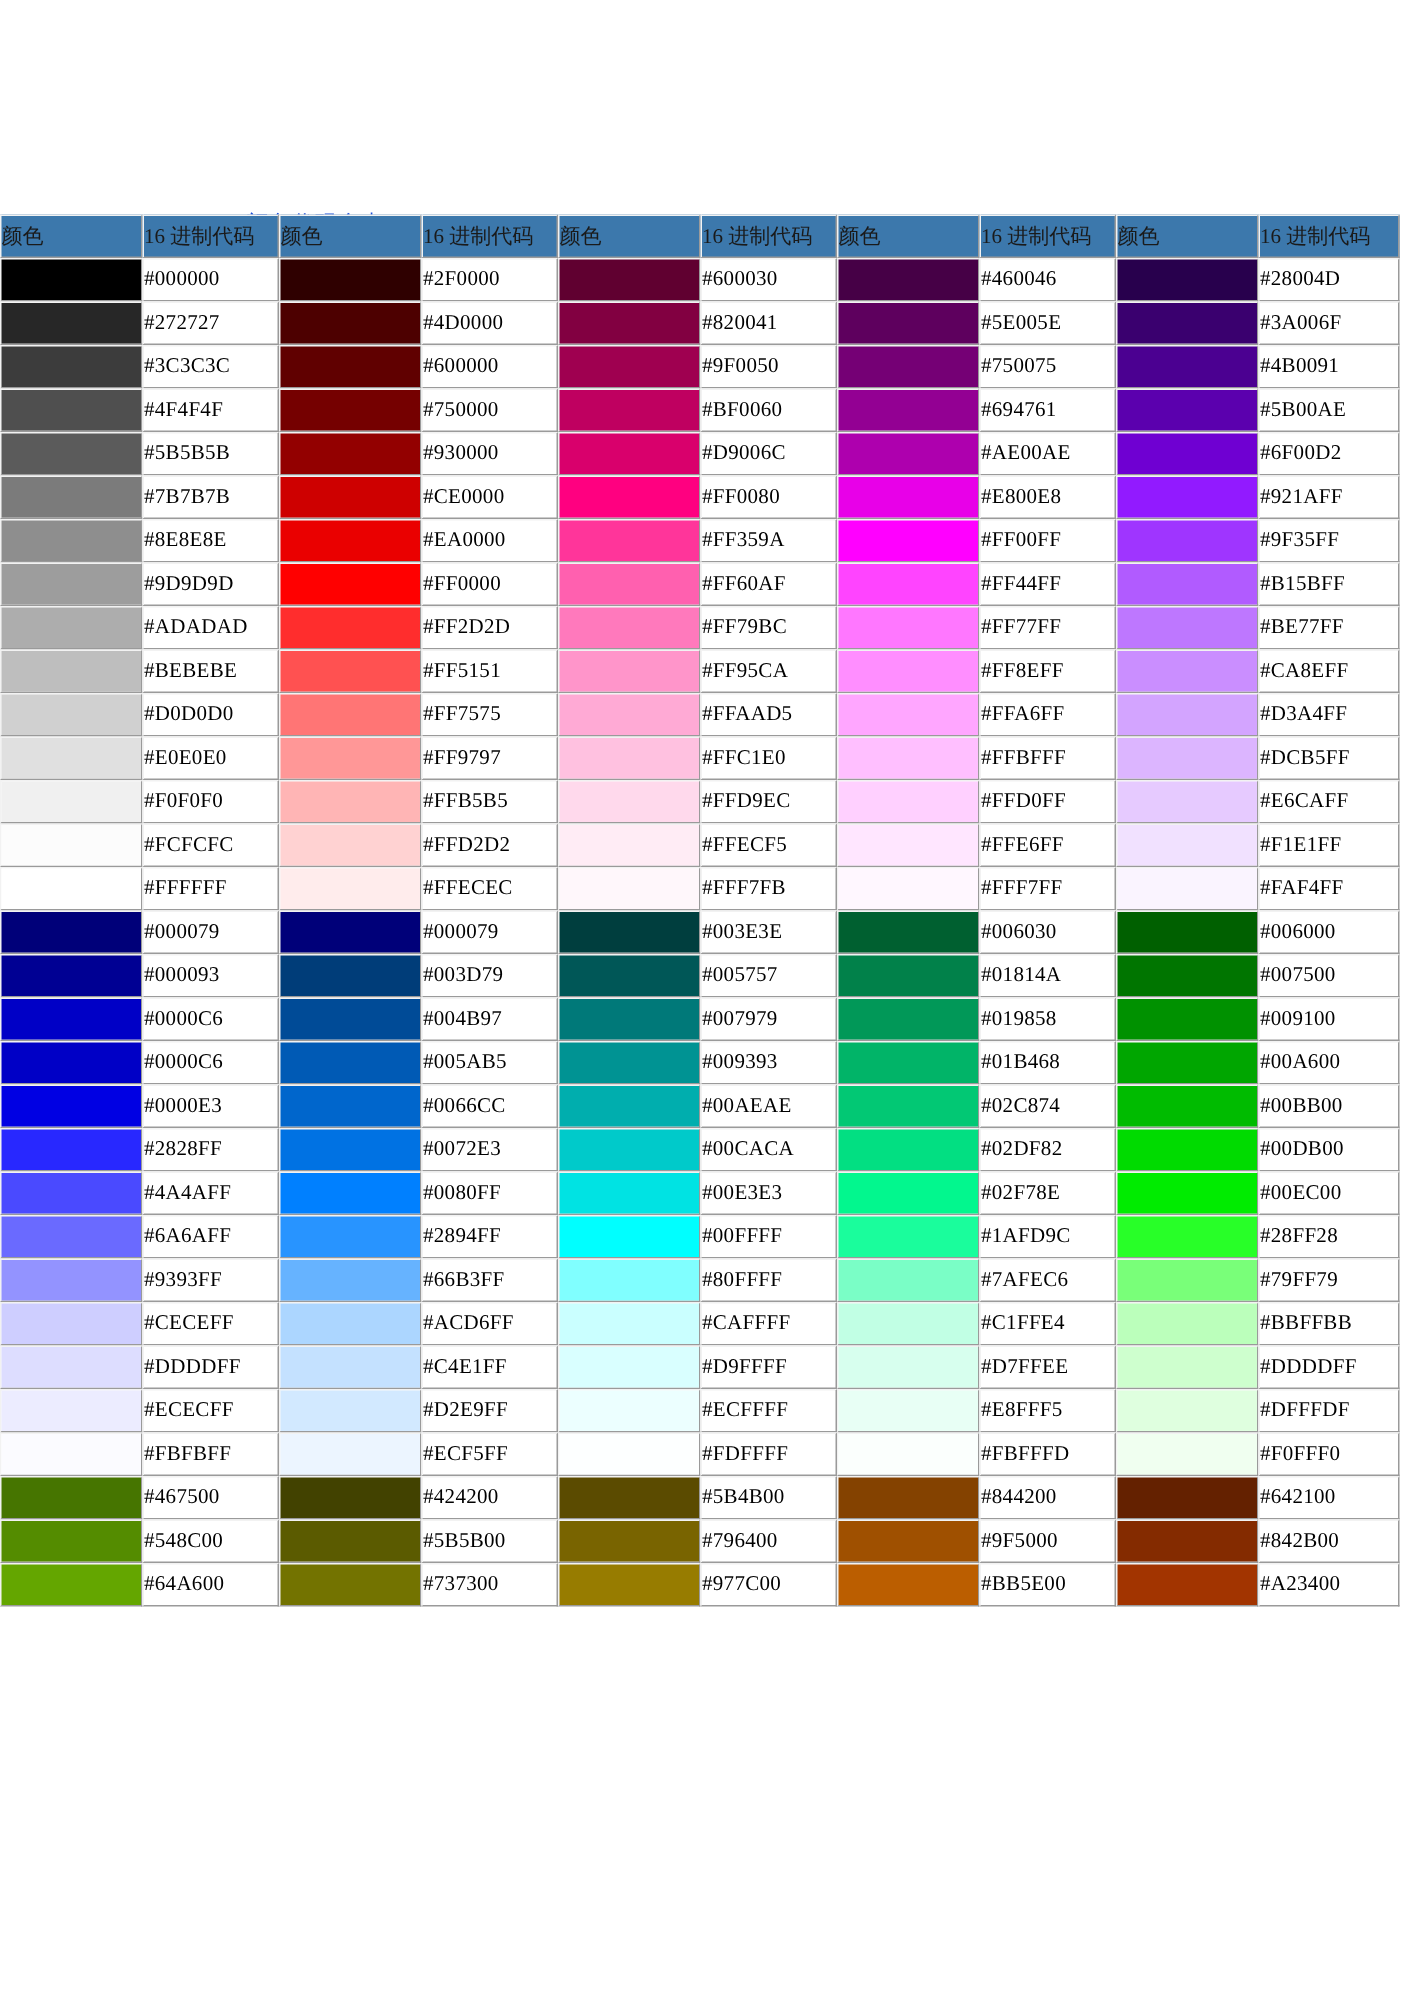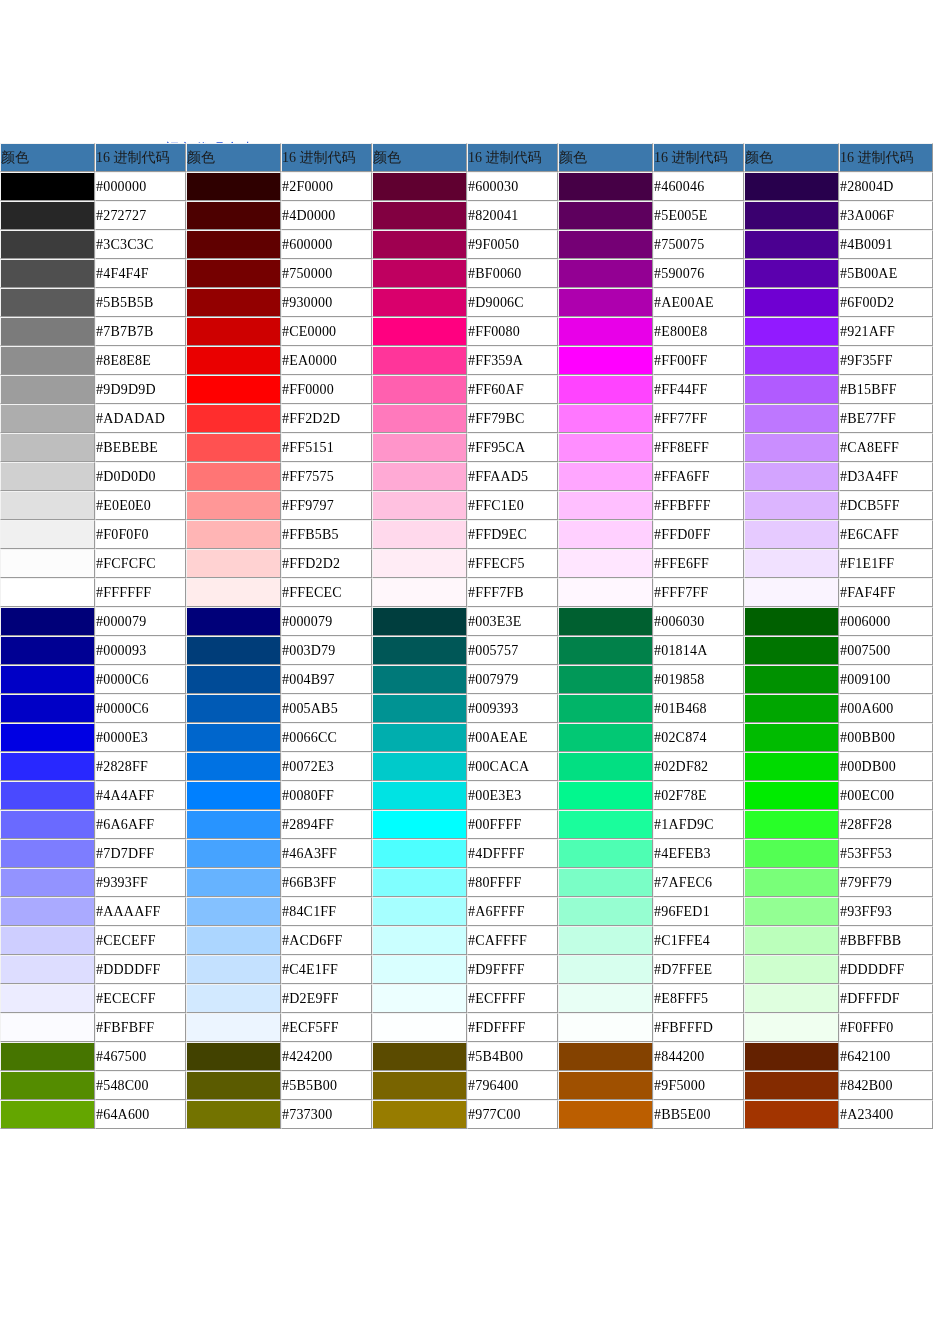--- a/index.html
+++ b/index.html
@@ -196,21 +196,21 @@
               <span class="swatch" style="background: rgb(117, 0, 0);"></span>
             </td>
             <td class="hex-cell">#750000</td>
             <td class="swatch-cell">
               <span class="swatch" style="background: rgb(191, 0, 96);"></span>
             </td>
             <td class="hex-cell">#BF0060</td>
             <td class="swatch-cell">
               <span class="swatch" style="background: rgb(147, 0, 147);"></span>
             </td>
-            <td class="hex-cell">#590076</td>
+            <td class="hex-cell">#694761</td>
             <td class="swatch-cell">
               <span class="swatch" style="background: rgb(91, 0, 174);"></span>
             </td>
             <td class="hex-cell">#5B00AE</td>
           </tr>
           <tr>
             <td class="swatch-cell">
               <span class="swatch" style="background: rgb(91, 91, 91);"></span>
             </td>
             <td class="hex-cell">#5B5B5B</td>
@@ -622,83 +622,39 @@
               <span class="swatch" style="background: rgb(26, 253, 156);"></span>
             </td>
             <td class="hex-cell">#1AFD9C</td>
             <td class="swatch-cell">
               <span class="swatch" style="background: rgb(40, 255, 40);"></span>
             </td>
             <td class="hex-cell">#28FF28</td>
           </tr>
           <tr>
             <td class="swatch-cell">
-              <span class="swatch" style="background: rgb(125, 125, 255);"></span>
-            </td>
-            <td class="hex-cell">#7D7DFF</td>
-            <td class="swatch-cell">
-              <span class="swatch" style="background: rgb(70, 163, 255);"></span>
-            </td>
-            <td class="hex-cell">#46A3FF</td>
-            <td class="swatch-cell">
-              <span class="swatch" style="background: rgb(77, 255, 255);"></span>
-            </td>
-            <td class="hex-cell">#4DFFFF</td>
-            <td class="swatch-cell">
-              <span class="swatch" style="background: rgb(78, 254, 179);"></span>
-            </td>
-            <td class="hex-cell">#4EFEB3</td>
-            <td class="swatch-cell">
-              <span class="swatch" style="background: rgb(83, 255, 83);"></span>
-            </td>
-            <td class="hex-cell">#53FF53</td>
-          </tr>
-          <tr>
-            <td class="swatch-cell">
               <span class="swatch" style="background: rgb(147, 147, 255);"></span>
             </td>
             <td class="hex-cell">#9393FF</td>
             <td class="swatch-cell">
               <span class="swatch" style="background: rgb(102, 179, 255);"></span>
             </td>
             <td class="hex-cell">#66B3FF</td>
             <td class="swatch-cell">
               <span class="swatch" style="background: rgb(128, 255, 255);"></span>
             </td>
             <td class="hex-cell">#80FFFF</td>
             <td class="swatch-cell">
               <span class="swatch" style="background: rgb(122, 254, 198);"></span>
             </td>
             <td class="hex-cell">#7AFEC6</td>
             <td class="swatch-cell">
               <span class="swatch" style="background: rgb(121, 255, 121);"></span>
             </td>
             <td class="hex-cell">#79FF79</td>
-          </tr>
-          <tr>
-            <td class="swatch-cell">
-              <span class="swatch" style="background: rgb(170, 170, 255);"></span>
-            </td>
-            <td class="hex-cell">#AAAAFF</td>
-            <td class="swatch-cell">
-              <span class="swatch" style="background: rgb(132, 193, 255);"></span>
-            </td>
-            <td class="hex-cell">#84C1FF</td>
-            <td class="swatch-cell">
-              <span class="swatch" style="background: rgb(166, 255, 255);"></span>
-            </td>
-            <td class="hex-cell">#A6FFFF</td>
-            <td class="swatch-cell">
-              <span class="swatch" style="background: rgb(150, 254, 209);"></span>
-            </td>
-            <td class="hex-cell">#96FED1</td>
-            <td class="swatch-cell">
-              <span class="swatch" style="background: rgb(147, 255, 147);"></span>
-            </td>
-            <td class="hex-cell">#93FF93</td>
           </tr>
           <tr>
             <td class="swatch-cell">
               <span class="swatch" style="background: rgb(206, 206, 255);"></span>
             </td>
             <td class="hex-cell">#CECEFF</td>
             <td class="swatch-cell">
               <span class="swatch" style="background: rgb(172, 214, 255);"></span>
             </td>
             <td class="hex-cell">#ACD6FF</td>

